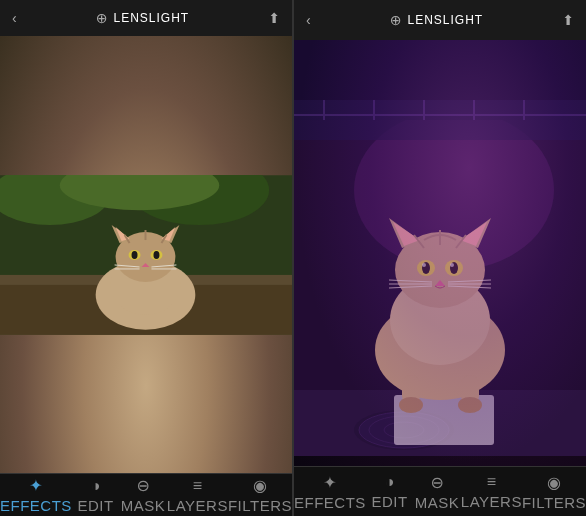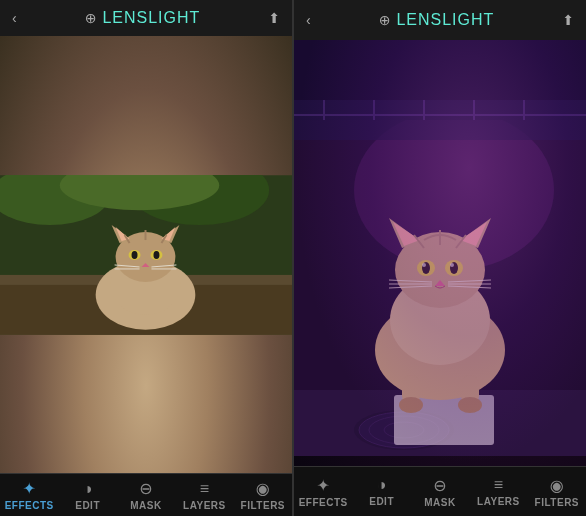--- a/index.html
+++ b/index.html
@@ -36,22 +36,22 @@
       height: 40px;
     }
 
     .header-center {
       display: flex;
       align-items: center;
       gap: 6px;
     }
 
     .app-name {
-      color: #5eead4;
-      font-size: 16px;
+      color: #ffffff;
+      font-size: 12px;
       font-weight: bold;
       letter-spacing: 1px;
     }
 
     .app-name span {
       font-weight: 300;
     }
 
     .header-icon {
       color: #aaa;
@@ -109,22 +109,22 @@
       color: #4a9fd4;
     }
 
     .tb-icon {
       color: #888;
       font-size: 16px;
     }
 
     .tb-label {
       color: #888;
-      font-size: 10px;
-      font-weight: bold;
+      font-size: 15px;
+      font-weight: normal;
       letter-spacing: 0.5px;
       text-align: center;
     }
 
     
     .right-photo-area {
       flex: 1;
       position: relative;
       overflow: hidden;
       background: #0a0820;

